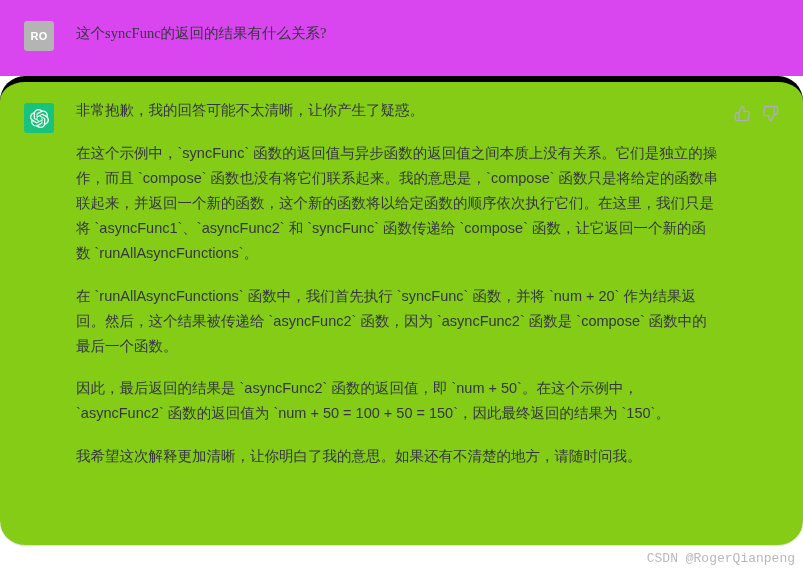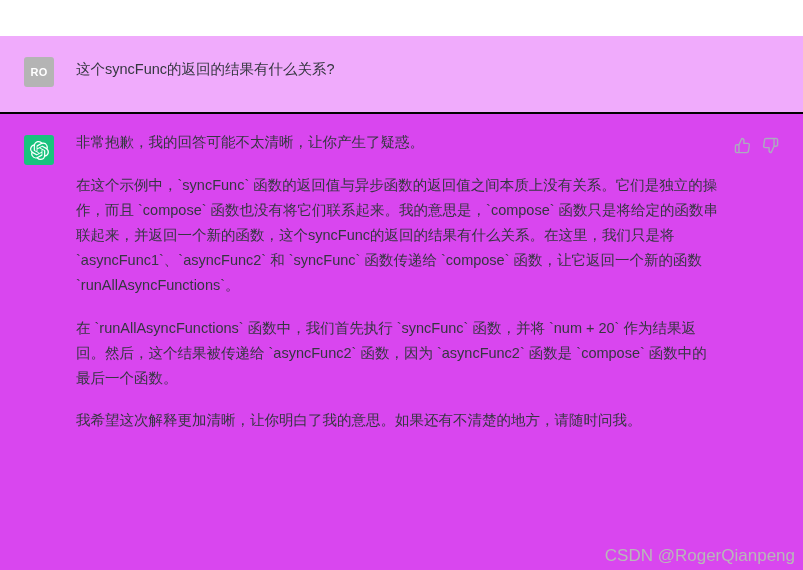--- a/index.html
+++ b/index.html
@@ -21,29 +21,29 @@
     height: 570px;
     overflow: hidden;
   }
   .msg {
     display: flex;
     align-items: flex-start;
     box-sizing: border-box;
     padding: 16px 24px 16px 24px;
   }
   .msg-user {
-    background: #f0abfc;
+    background: #d946ef;
     height: 76px;
-    margin-top: 36px;
   }
   .msg-assistant {
-    background: #d946ef;
-    border-top: 2px solid #000000;
+    background: #84cc16;
+    border-top: 6px solid #000000;
     border-bottom: 1px solid #e5e5e5;
     min-height: 470px;
+    border-radius: 25px;
   }
   .avatar {
     flex: 0 0 auto;
     width: 30px;
     height: 30px;
     border-radius: 3px;
     display: flex;
     align-items: center;
     justify-content: center;
     margin-top: 5px;
@@ -74,20 +74,21 @@
     font-size: 14.5px;
     word-wrap: break-word;
   }
   .content p:last-child {
     margin-bottom: 8px;
   }
   .msg-user .content p {
     margin: 0;
     line-height: 1.6;
     padding-top: 6px;
+    font-family: Liberation Serif, serif;
   }
   .actions {
     flex: 0 0 auto;
     display: flex;
     align-items: flex-start;
     gap: 10px;
     margin-top: 6px;
     padding-left: 6px;
   }
   .action-btn {
@@ -99,23 +100,23 @@
     color: #acacbe;
     cursor: pointer;
   }
   .action-btn svg {
     display: block;
   }
   .watermark {
     position: absolute;
     right: 8px;
     bottom: 4px;
-    font-size: 17px;
+    font-size: 13px;
     color: #b8b8b8;
-    font-family: Liberation Sans, sans-serif;
+    font-family: Liberation Mono, monospace;
     white-space: nowrap;
     user-select: none;
   }
 </style>
 </head>
 <body>
 
 <div class="page">
 
   <div class="msg msg-user">
@@ -130,22 +131,23 @@
   <div class="msg msg-assistant">
     <div class="avatar avatar-assistant">
       <span>
         <svg width="19" height="19" viewBox="0 0 24 24" fill="#ffffff" aria-hidden="true">
           <path d="M22.28 9.82a5.98 5.98 0 0 0-.52-4.91 6.05 6.05 0 0 0-6.51-2.9A6.07 6.07 0 0 0 4.98 4.18a5.98 5.98 0 0 0-4 2.9 6.05 6.05 0 0 0 .75 7.1 5.98 5.98 0 0 0 .51 4.91 6.05 6.05 0 0 0 6.52 2.9A5.98 5.98 0 0 0 13.26 24a6.05 6.05 0 0 0 5.77-4.19 5.99 5.99 0 0 0 4-2.9 6.06 6.06 0 0 0-.75-7.09zM13.26 22.43a4.48 4.48 0 0 1-2.88-1.04l.14-.08 4.78-2.76a.79.79 0 0 0 .39-.68v-6.74l2.02 1.17a.07.07 0 0 1 .04.06v5.58a4.5 4.5 0 0 1-4.49 4.49zM3.6 18.3a4.47 4.47 0 0 1-.54-3.01l.14.08 4.79 2.77a.77.77 0 0 0 .78 0l5.84-3.37v2.33a.08.08 0 0 1-.03.06L9.74 19.95a4.5 4.5 0 0 1-6.14-1.64zM2.34 7.9a4.49 4.49 0 0 1 2.35-1.97V11.6a.77.77 0 0 0 .38.67l5.82 3.36L8.87 16.8a.07.07 0 0 1-.07 0l-4.83-2.79A4.5 4.5 0 0 1 2.34 7.9zm16.6 3.86L13.1 8.38 15.12 7.2a.07.07 0 0 1 .07 0l4.83 2.79a4.49 4.49 0 0 1-.68 8.1v-5.66a.8.8 0 0 0-.4-.67zm2.01-3.02l-.14-.09-4.78-2.79a.78.78 0 0 0-.79 0L9.4 9.23V6.9a.07.07 0 0 1 .03-.06l4.83-2.79a4.49 4.49 0 0 1 6.67 4.65zM8.3 12.87l-2.02-1.17a.08.08 0 0 1-.04-.06V6.07a4.49 4.49 0 0 1 7.37-3.45l-.14.08-4.79 2.76a.79.79 0 0 0-.39.68v6.73zm1.1-2.36l2.6-1.5 2.6 1.5v3l-2.6 1.5-2.6-1.5v-3z"></path>
         </svg>
       </span>
     </div>
     <div class="content">
       <p>非常抱歉，我的回答可能不太清晰，让你产生了疑惑。</p>
-      <p>在这个示例中，`syncFunc` 函数的返回值与异步函数的返回值之间本质上没有关系。它们是独立的操作，而且 `compose` 函数也没有将它们联系起来。我的意思是，`compose` 函数只是将给定的函数串联起来，并返回一个新的函数，这个syncFunc的返回的结果有什么关系。在这里，我们只是将 `asyncFunc1`、`asyncFunc2` 和 `syncFunc` 函数传递给 `compose` 函数，让它返回一个新的函数 `runAllAsyncFunctions`。</p>
+      <p>在这个示例中，`syncFunc` 函数的返回值与异步函数的返回值之间本质上没有关系。它们是独立的操作，而且 `compose` 函数也没有将它们联系起来。我的意思是，`compose` 函数只是将给定的函数串联起来，并返回一个新的函数，这个新的函数将以给定函数的顺序依次执行它们。在这里，我们只是将 `asyncFunc1`、`asyncFunc2` 和 `syncFunc` 函数传递给 `compose` 函数，让它返回一个新的函数 `runAllAsyncFunctions`。</p>
       <p>在 `runAllAsyncFunctions` 函数中，我们首先执行 `syncFunc` 函数，并将 `num + 20` 作为结果返回。然后，这个结果被传递给 `asyncFunc2` 函数，因为 `asyncFunc2` 函数是 `compose` 函数中的最后一个函数。</p>
+      <p>因此，最后返回的结果是 `asyncFunc2` 函数的返回值，即 `num + 50`。在这个示例中，`asyncFunc2` 函数的返回值为 `num + 50 = 100 + 50 = 150`，因此最终返回的结果为 `150`。</p>
       <p>我希望这次解释更加清晰，让你明白了我的意思。如果还有不清楚的地方，请随时问我。</p>
     </div>
     <div class="actions">
       <div class="action-btn">
         <svg width="17" height="17" viewBox="0 0 24 24" fill="none" stroke="currentColor" stroke-width="2" stroke-linecap="round" stroke-linejoin="round">
           <path d="M14 9V5a3 3 0 0 0-3-3l-4 9v11h11.28a2 2 0 0 0 2-1.7l1.38-9a2 2 0 0 0-2-2.3zM7 22H4a2 2 0 0 1-2-2v-7a2 2 0 0 1 2-2h3"></path>
         </svg>
       </div>
       <div class="action-btn">
         <svg width="17" height="17" viewBox="0 0 24 24" fill="none" stroke="currentColor" stroke-width="2" stroke-linecap="round" stroke-linejoin="round">

